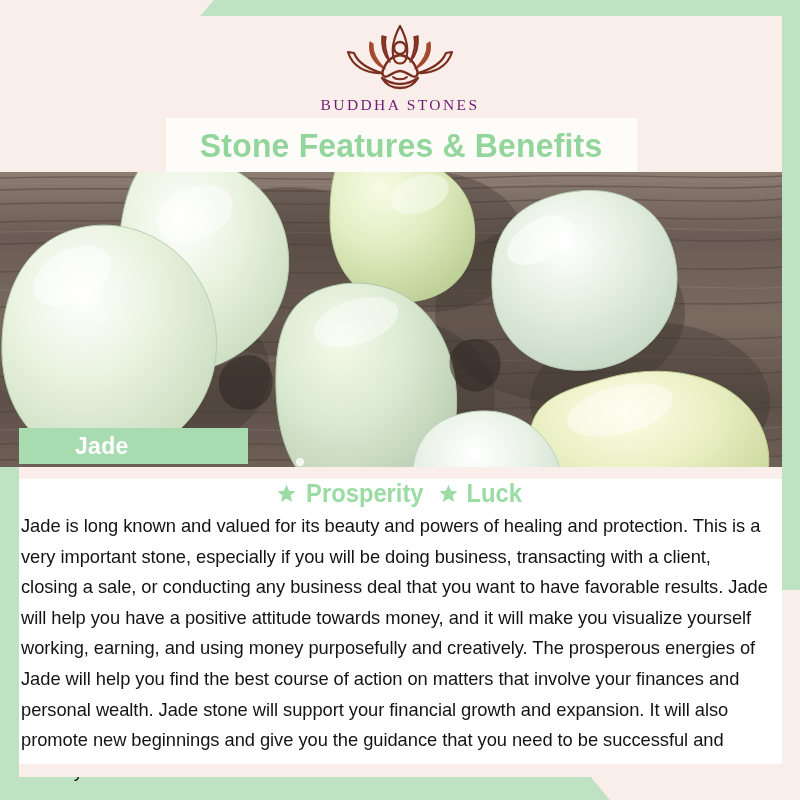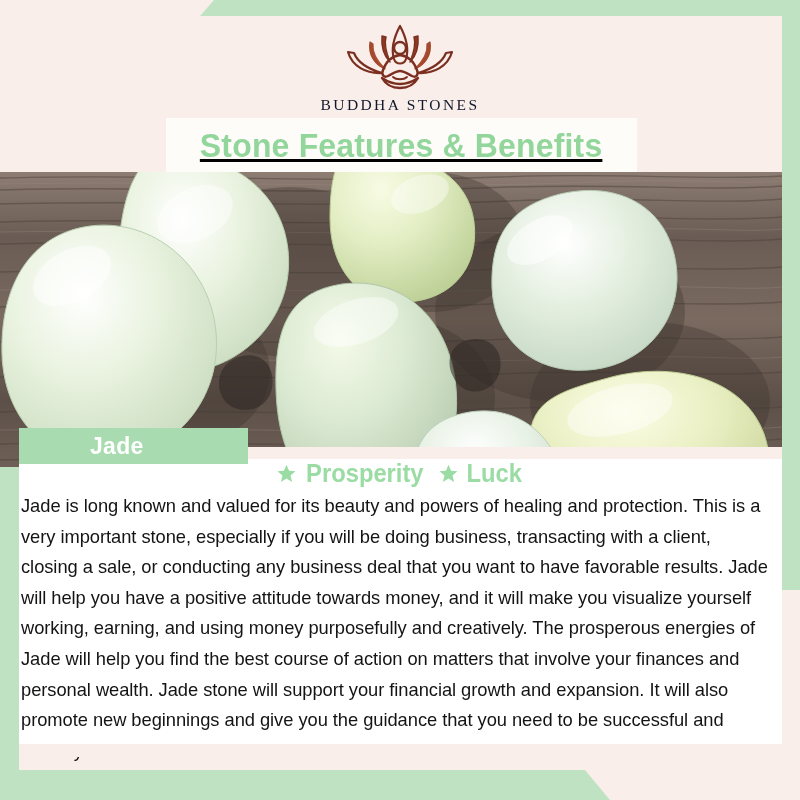--- a/index.html
+++ b/index.html
@@ -61,32 +61,31 @@
     position:absolute; left:0; top:22px; width:800px;
     display:flex; flex-direction:column; align-items:center;
     z-index:5;
   }
   #logo-mark { width:140px; height:72px; display:block; }
   #logo-wordmark {
     margin-top:2px;
     font-family:"Liberation Serif","DejaVu Serif",serif;
     font-size:15.5px;
     letter-spacing:2.4px;
-    color:#0f172a;
+    color:#701a75;
     font-weight:400;
   }
 
   
   #title-banner {
     position:absolute;
     left:166px; top:118px; width:471px; height:54px;
     background:#fdfcf8;
     display:flex; align-items:center; justify-content:center;
     z-index:6;
-    text-decoration:underline;
   }
   #title-text {
     font-family:"Liberation Sans Narrow","Liberation Sans",sans-serif;
     font-weight:bold;
     font-size:34px;
     color:#92d69c;
     letter-spacing:.2px;
     transform: scaleX(0.94);
     white-space:nowrap;
   }
@@ -99,34 +98,34 @@
     z-index:2;
   }
   #photo svg { display:block; width:782px; height:295px; }
 
   
   #jade-label {
     position:absolute;
     left:19px; top:428px; width:229px; height:36px;
     background:#a8dcb0;
     display:flex; align-items:center;
-    padding-left:71px;
+    padding-left:56px;
     z-index:7;
   }
   #jade-label-text {
     color:#ffffff;
     font-size:23px;
     font-weight:bold;
     letter-spacing:.3px;
   }
 
   
   #text-panel {
     position:absolute;
-    left:19px; top:447px; width:763px; height:310px;
+    left:19px; top:467px; width:763px; height:310px;
     background:#ffffff;
     z-index:4;
   }
   #panel-top-tint {
     position:absolute; left:0; top:0; width:763px; height:12px;
     background:#faeeea;
   }
 
   #benefits-row {
     position:absolute; left:0; top:12px; width:763px;

